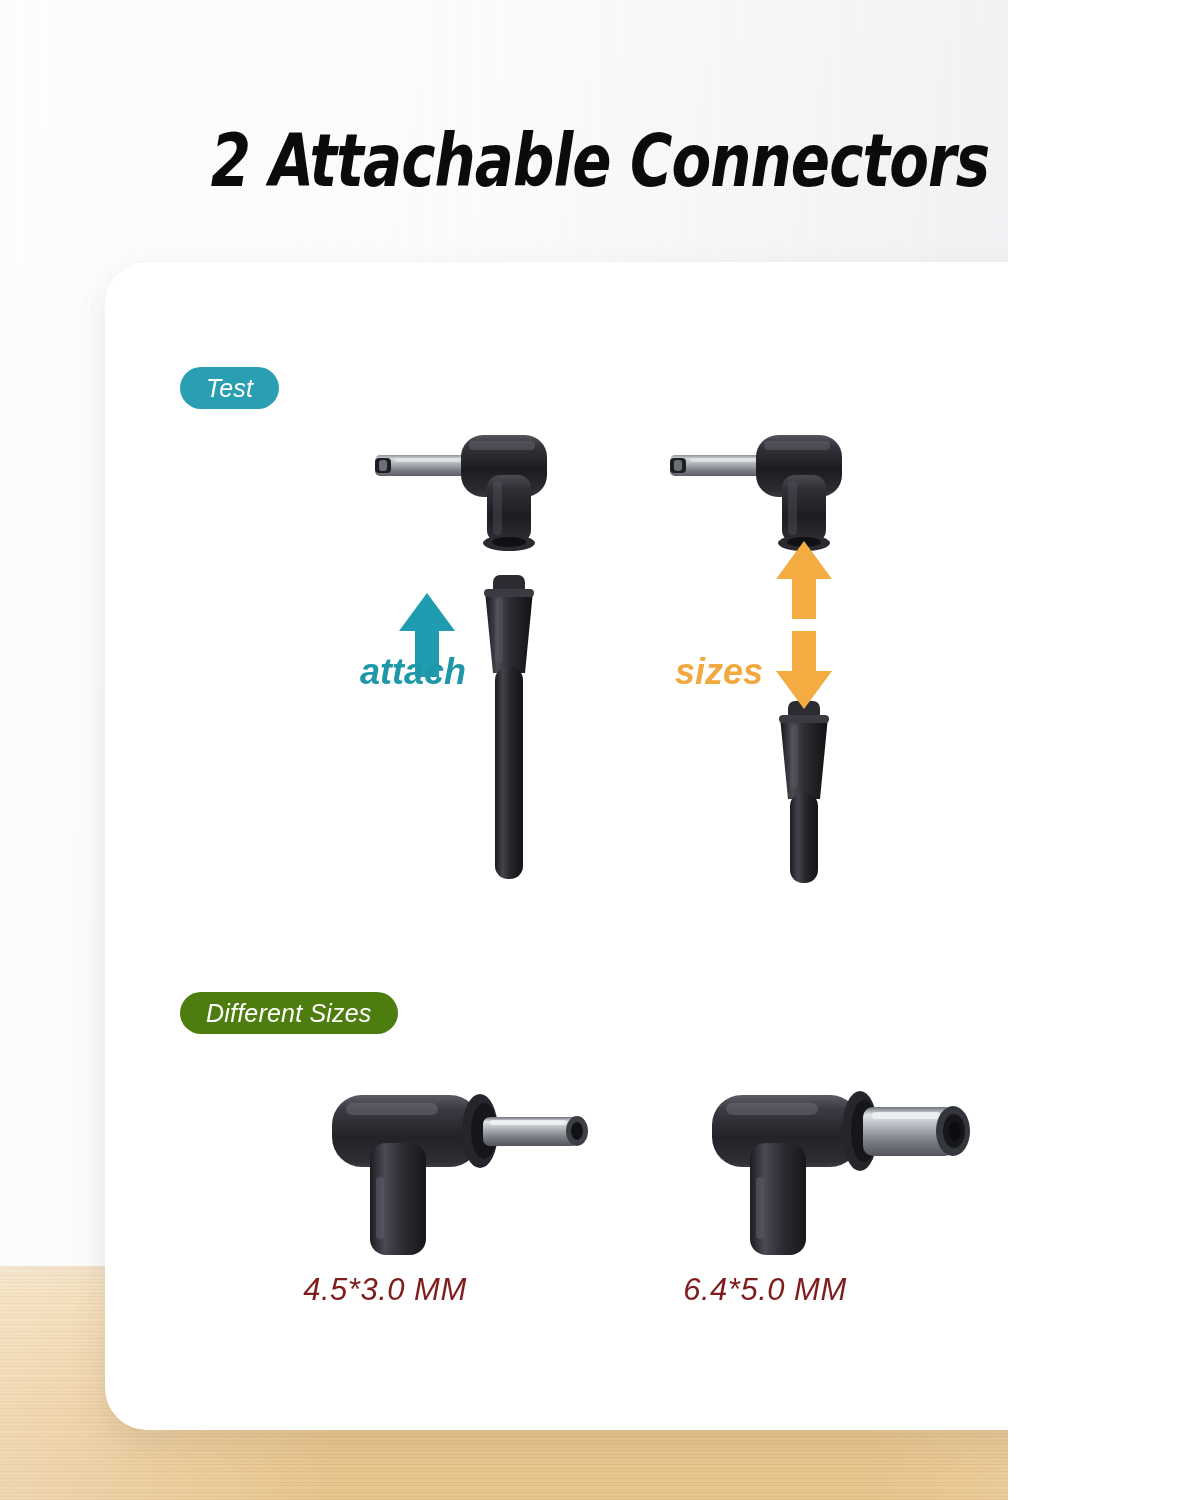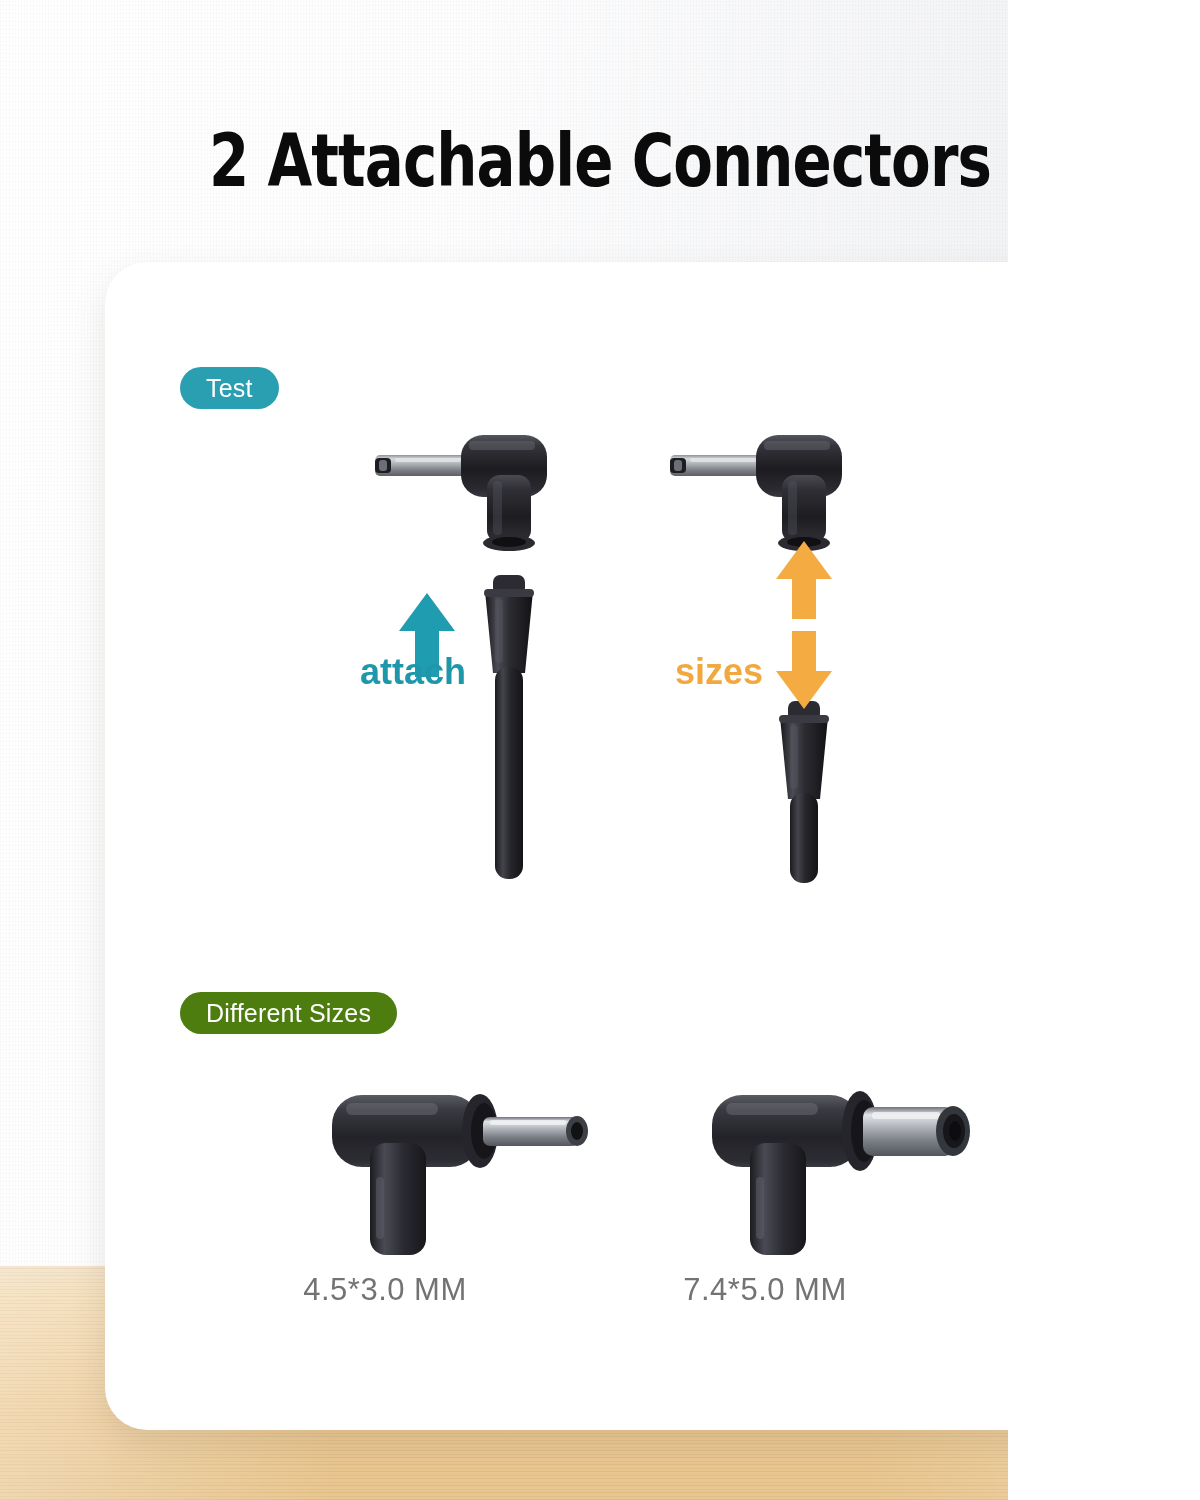--- a/index.html
+++ b/index.html
@@ -10,20 +10,21 @@
     overflow:hidden;
   }
 
   
   #scene {
     position:relative;
     width:1008px; height:1500px;
     background:
       linear-gradient(90deg, #ffffff 0%, #fbfbfc 40%, #f2f3f5 78%, #eceef1 100%);
     overflow:hidden;
+    font-style:italic;
   }
   #wall {
     position:absolute; left:0; top:0; width:1200px; height:1266px;
     background:
       repeating-linear-gradient(90deg, rgba(0,0,0,0.016) 0 1px, rgba(255,255,255,0) 1px 3px),
       repeating-linear-gradient(0deg, rgba(0,0,0,0.012) 0 1px, rgba(255,255,255,0) 1px 4px),
       linear-gradient(100deg, #ffffff 0%, #fdfdfe 35%, #f3f4f6 72%, #eaecef 100%);
   }
   #floor {
     position:absolute; left:0; top:1266px; width:1200px; height:234px;
@@ -99,21 +100,21 @@
     line-height:1.44;
     color:#4b4b4d;
     letter-spacing:-0.1px;
   }
 
   
   .size-label {
     position:absolute;
     top:1010px;
     font-size:31px;
-    color:#737373;
+    color:#7f1d1d;
     letter-spacing:0.5px;
     text-align:center;
     white-space:nowrap;
   }
   #size-label-0 { left:120px; width:320px; }
   #size-label-1 { left:500px; width:320px; }
 
   
   .illus { position:absolute; }
   #illus-attach { left:260px; top:165px;  width:270px; height:600px; }
@@ -328,16 +329,16 @@
 
         <g>
           <rect x="163" y="30" width="92" height="49" rx="10" fill="url(#sbar)"></rect>
           <rect x="172" y="35" width="68" height="7" rx="3" fill="#f1f3f5" opacity="0.8"></rect>
           <ellipse cx="253" cy="54" rx="17" ry="25" fill="#33363b"></ellipse>
           <ellipse cx="254" cy="54" rx="11" ry="17" fill="#17171b"></ellipse>
           <ellipse cx="255" cy="54" rx="6" ry="10" fill="#0d0d10"></ellipse>
         </g>
       </svg>
     </div>
-    <div class="size-label" id="size-label-1">7.4*5.0 MM</div>
+    <div class="size-label" id="size-label-1">6.4*5.0 MM</div>
 
   </div>
 </div>
 
 </body></html>

